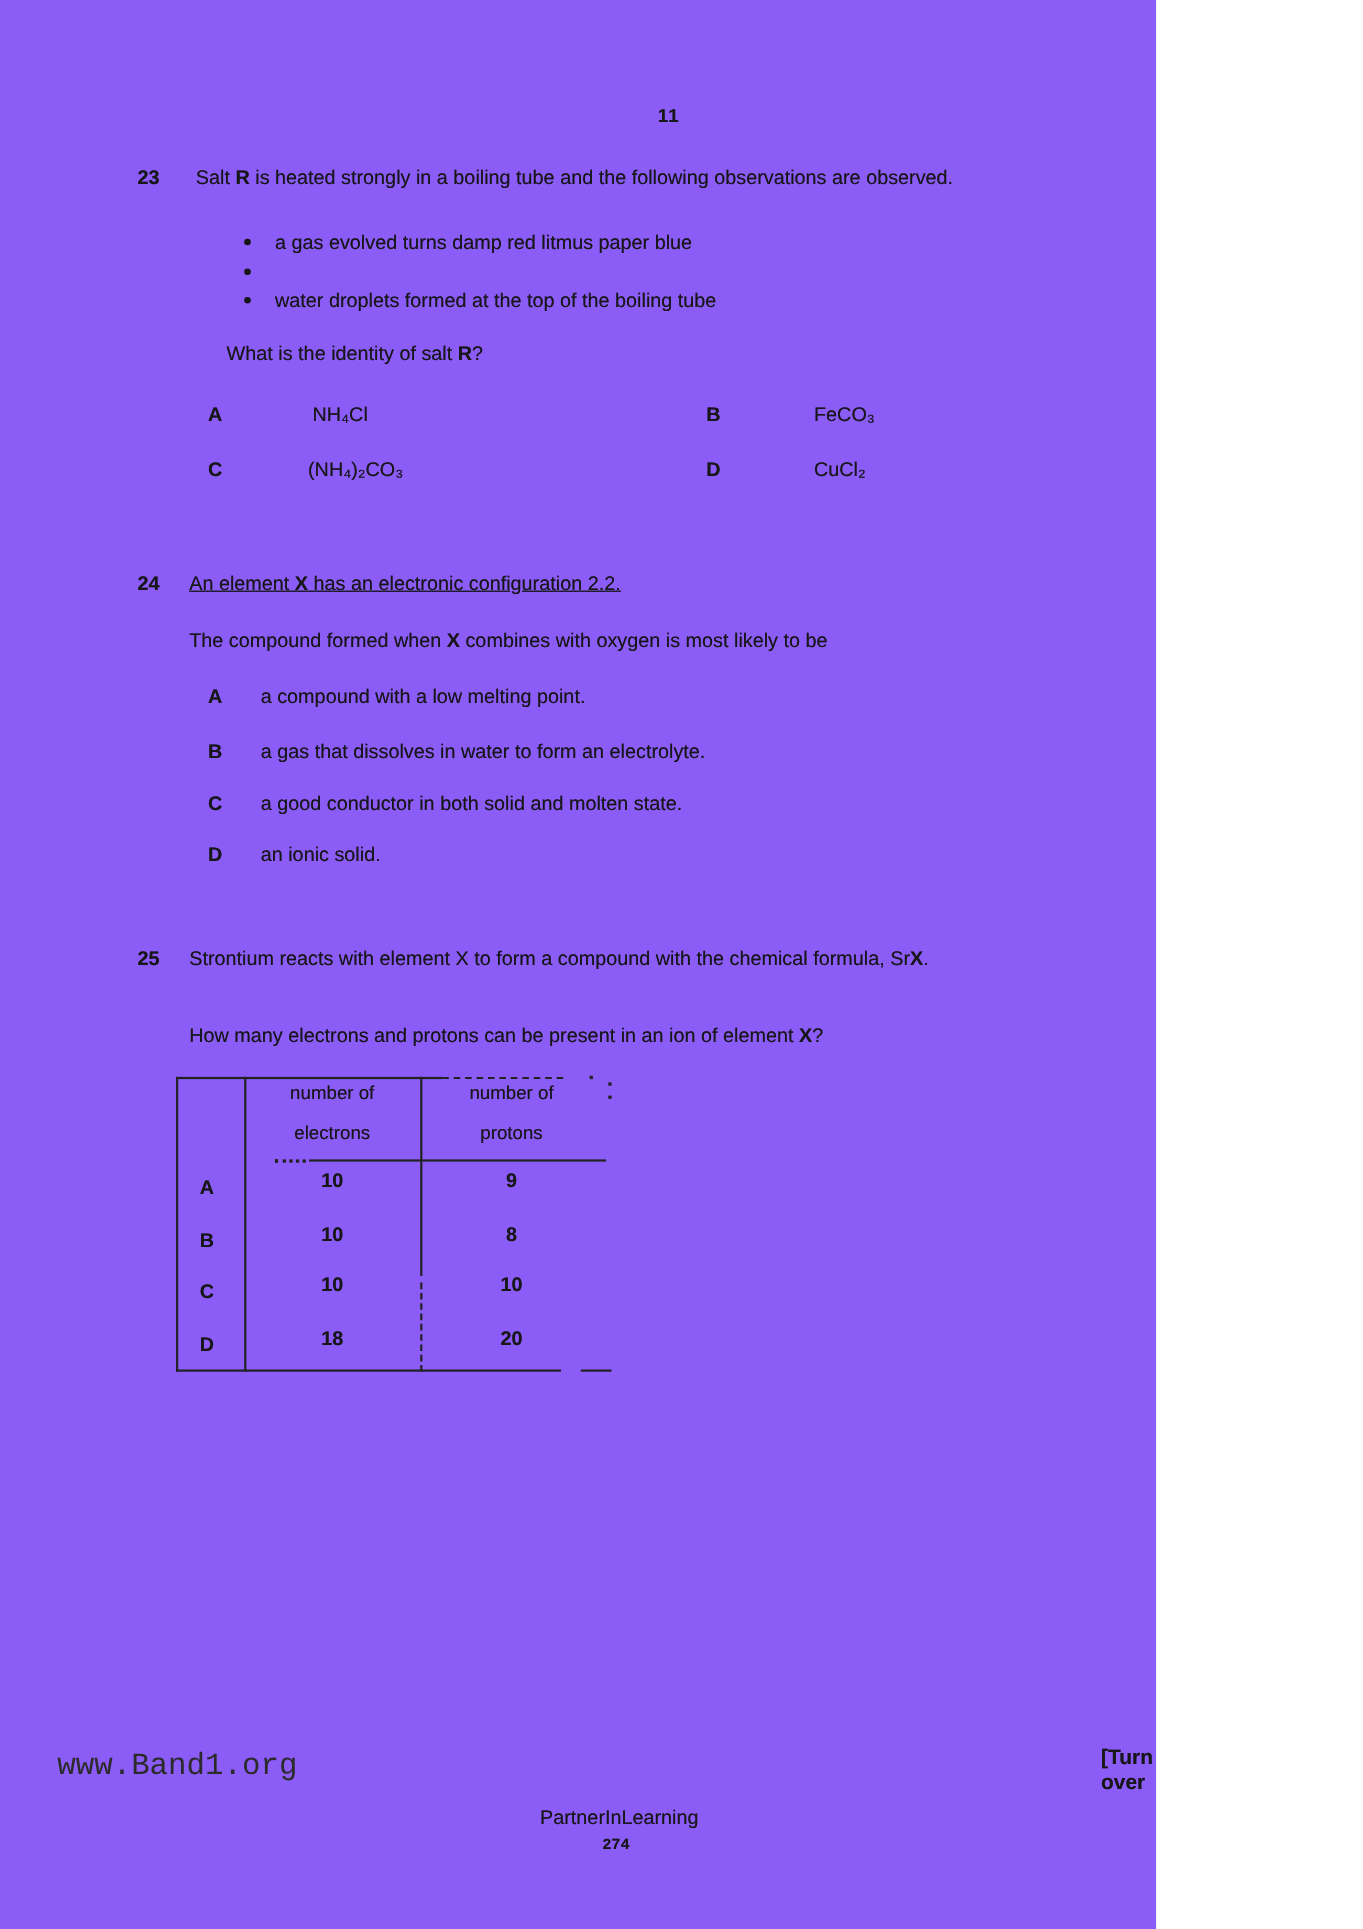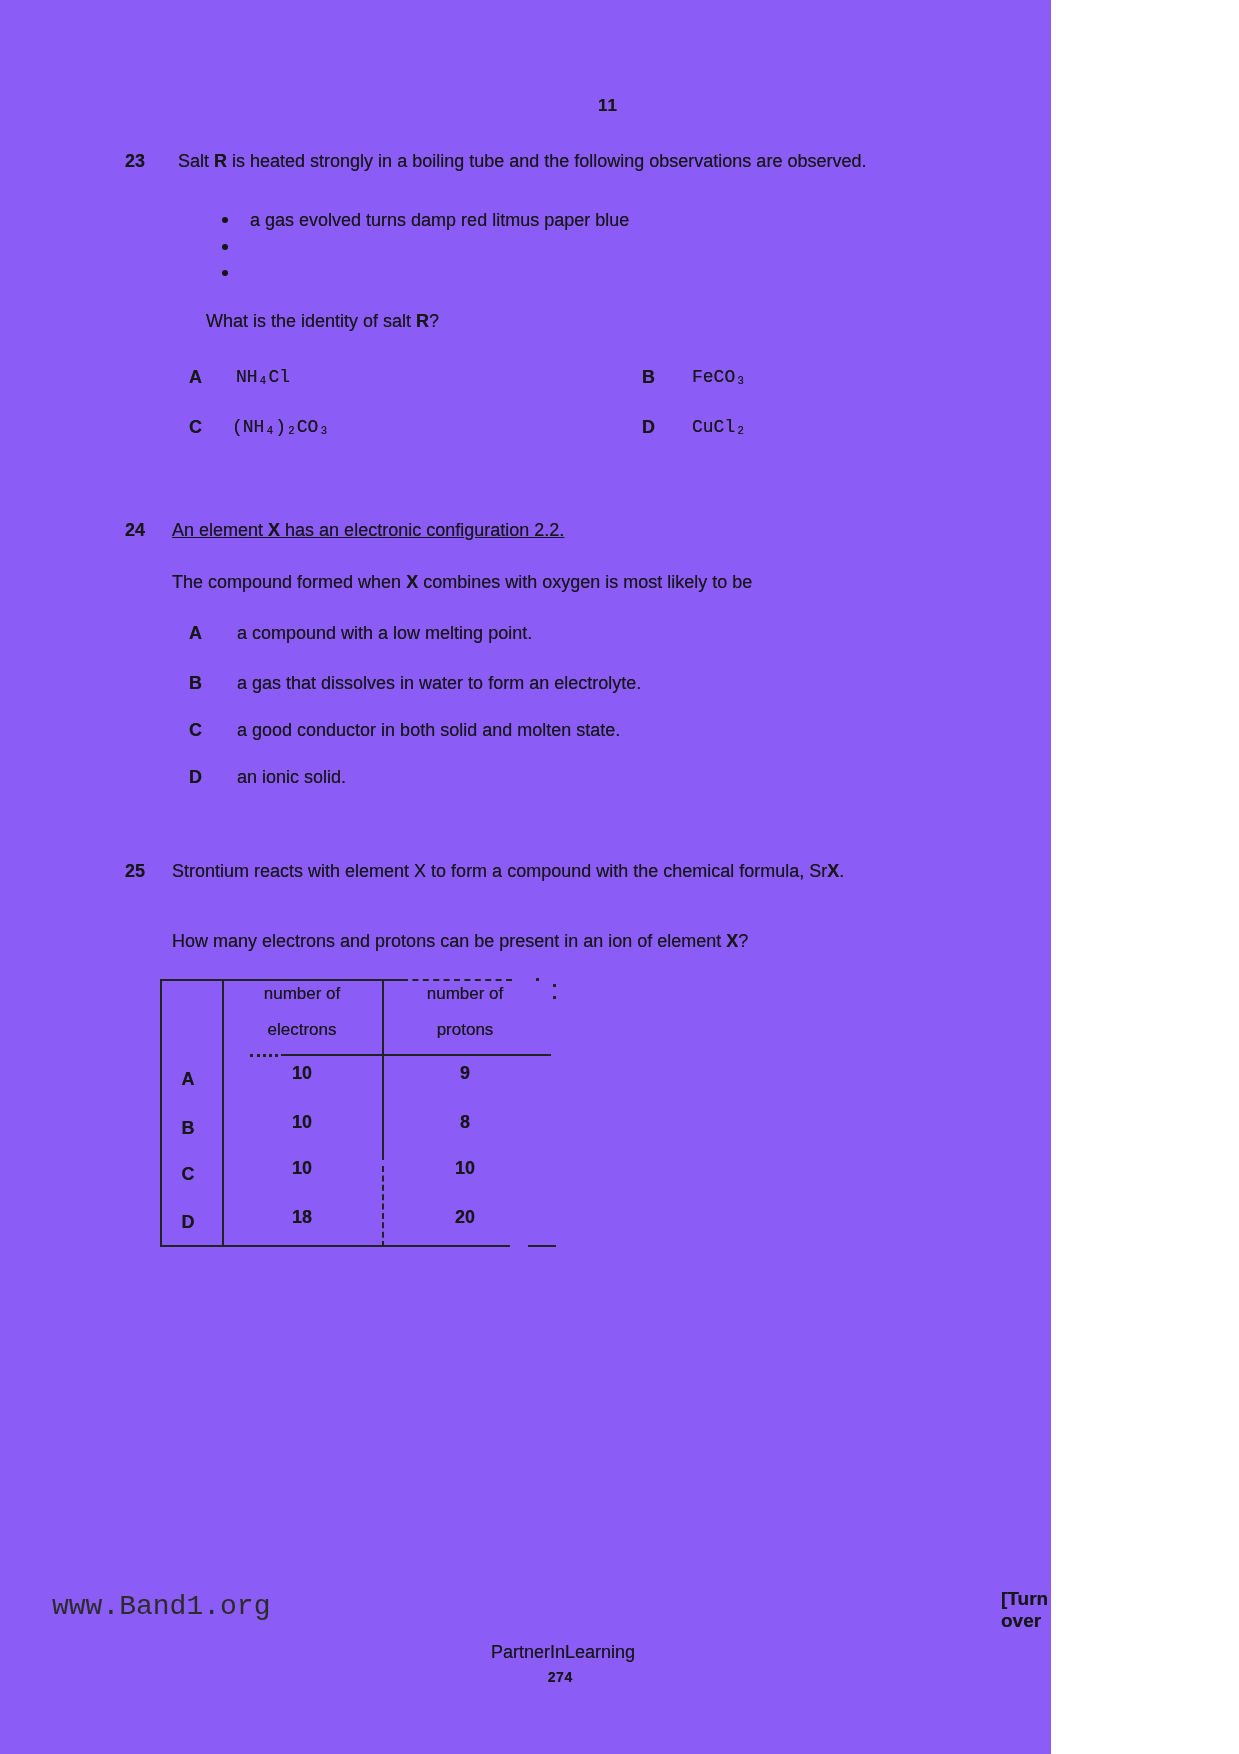--- a/index.html
+++ b/index.html
@@ -9,21 +9,21 @@
     background:#8b5cf6;
     font-family:"Liberation Sans","DejaVu Sans",sans-serif;
     color:#171717;
     overflow:hidden;
     text-shadow:0 0 .4px rgba(0,0,0,.55);
   }
   .t{position:absolute;font-size:18px;line-height:22px;white-space:nowrap;}
   .b{font-weight:700;}
   .qn{font-weight:700;}
   .optl{font-weight:700;}
-  .formula{font-family:Liberation Mono, monospace;}
+  .formula{font-family:Liberation Sans, sans-serif;margin-left:48px;}
   .code{position:absolute;left:1103px;top:30px;font-size:25px;font-weight:700;letter-spacing:1px;}
   .pageno{position:absolute;left:598px;top:96px;font-size:17px;font-weight:700;letter-spacing:1px;}
   .bullet{position:absolute;width:6px;height:6px;background:#151515;border-radius:50%;}
   
   .hline{position:absolute;height:2px;background:#222;}
   .vline{position:absolute;width:2px;background:#222;}
   .hdash{position:absolute;height:0;border-top:2px dashed #222;background:none;}
   .vdash{position:absolute;width:0;border-left:2px dashed #222;background:none;}
   .hdots{position:absolute;height:0;border-top:3px dotted #222;background:none;}
   .speck{position:absolute;width:3px;height:3px;background:#222;}
@@ -42,20 +42,21 @@
   <div class="code">BP~274</div>
   <div class="pageno">11</div>
 
   <div class="t qn" style="left:125px;top:150px;">23</div>
   <div class="t" style="left:178px;top:150px;"><span>Salt </span><span class="b">R</span><span> is heated strongly in a boiling tube and the following observations are observed.</span></div>
 
   <div class="bullet" style="left:222px;top:217px;"></div>
   <div class="t" style="left:250px;top:209px;">a gas evolved turns damp red litmus paper blue</div>
   <div class="bullet" style="left:222px;top:244px;"></div>
   <div class="bullet" style="left:222px;top:270px;"></div>
+  <div class="t" style="left:250px;top:262px;">water droplets formed at the top of the boiling tube</div>
 
   <div class="t" style="left:178px;top:310px;margin-left:28px;"><span>What is the identity of salt </span><span class="b">R</span><span>?</span></div>
 
   <div class="t optl" style="left:189px;top:366px;">A</div>
   <div class="t formula" style="left:236px;top:366px;">NH₄Cl</div>
   <div class="t optl" style="left:642px;top:366px;">B</div>
   <div class="t formula" style="left:692px;top:366px;">FeCO₃</div>
   <div class="t optl" style="left:189px;top:416px;">C</div>
   <div class="t formula" style="left:232px;top:416px;">(NH₄)₂CO₃</div>
   <div class="t optl" style="left:642px;top:416px;">D</div>

